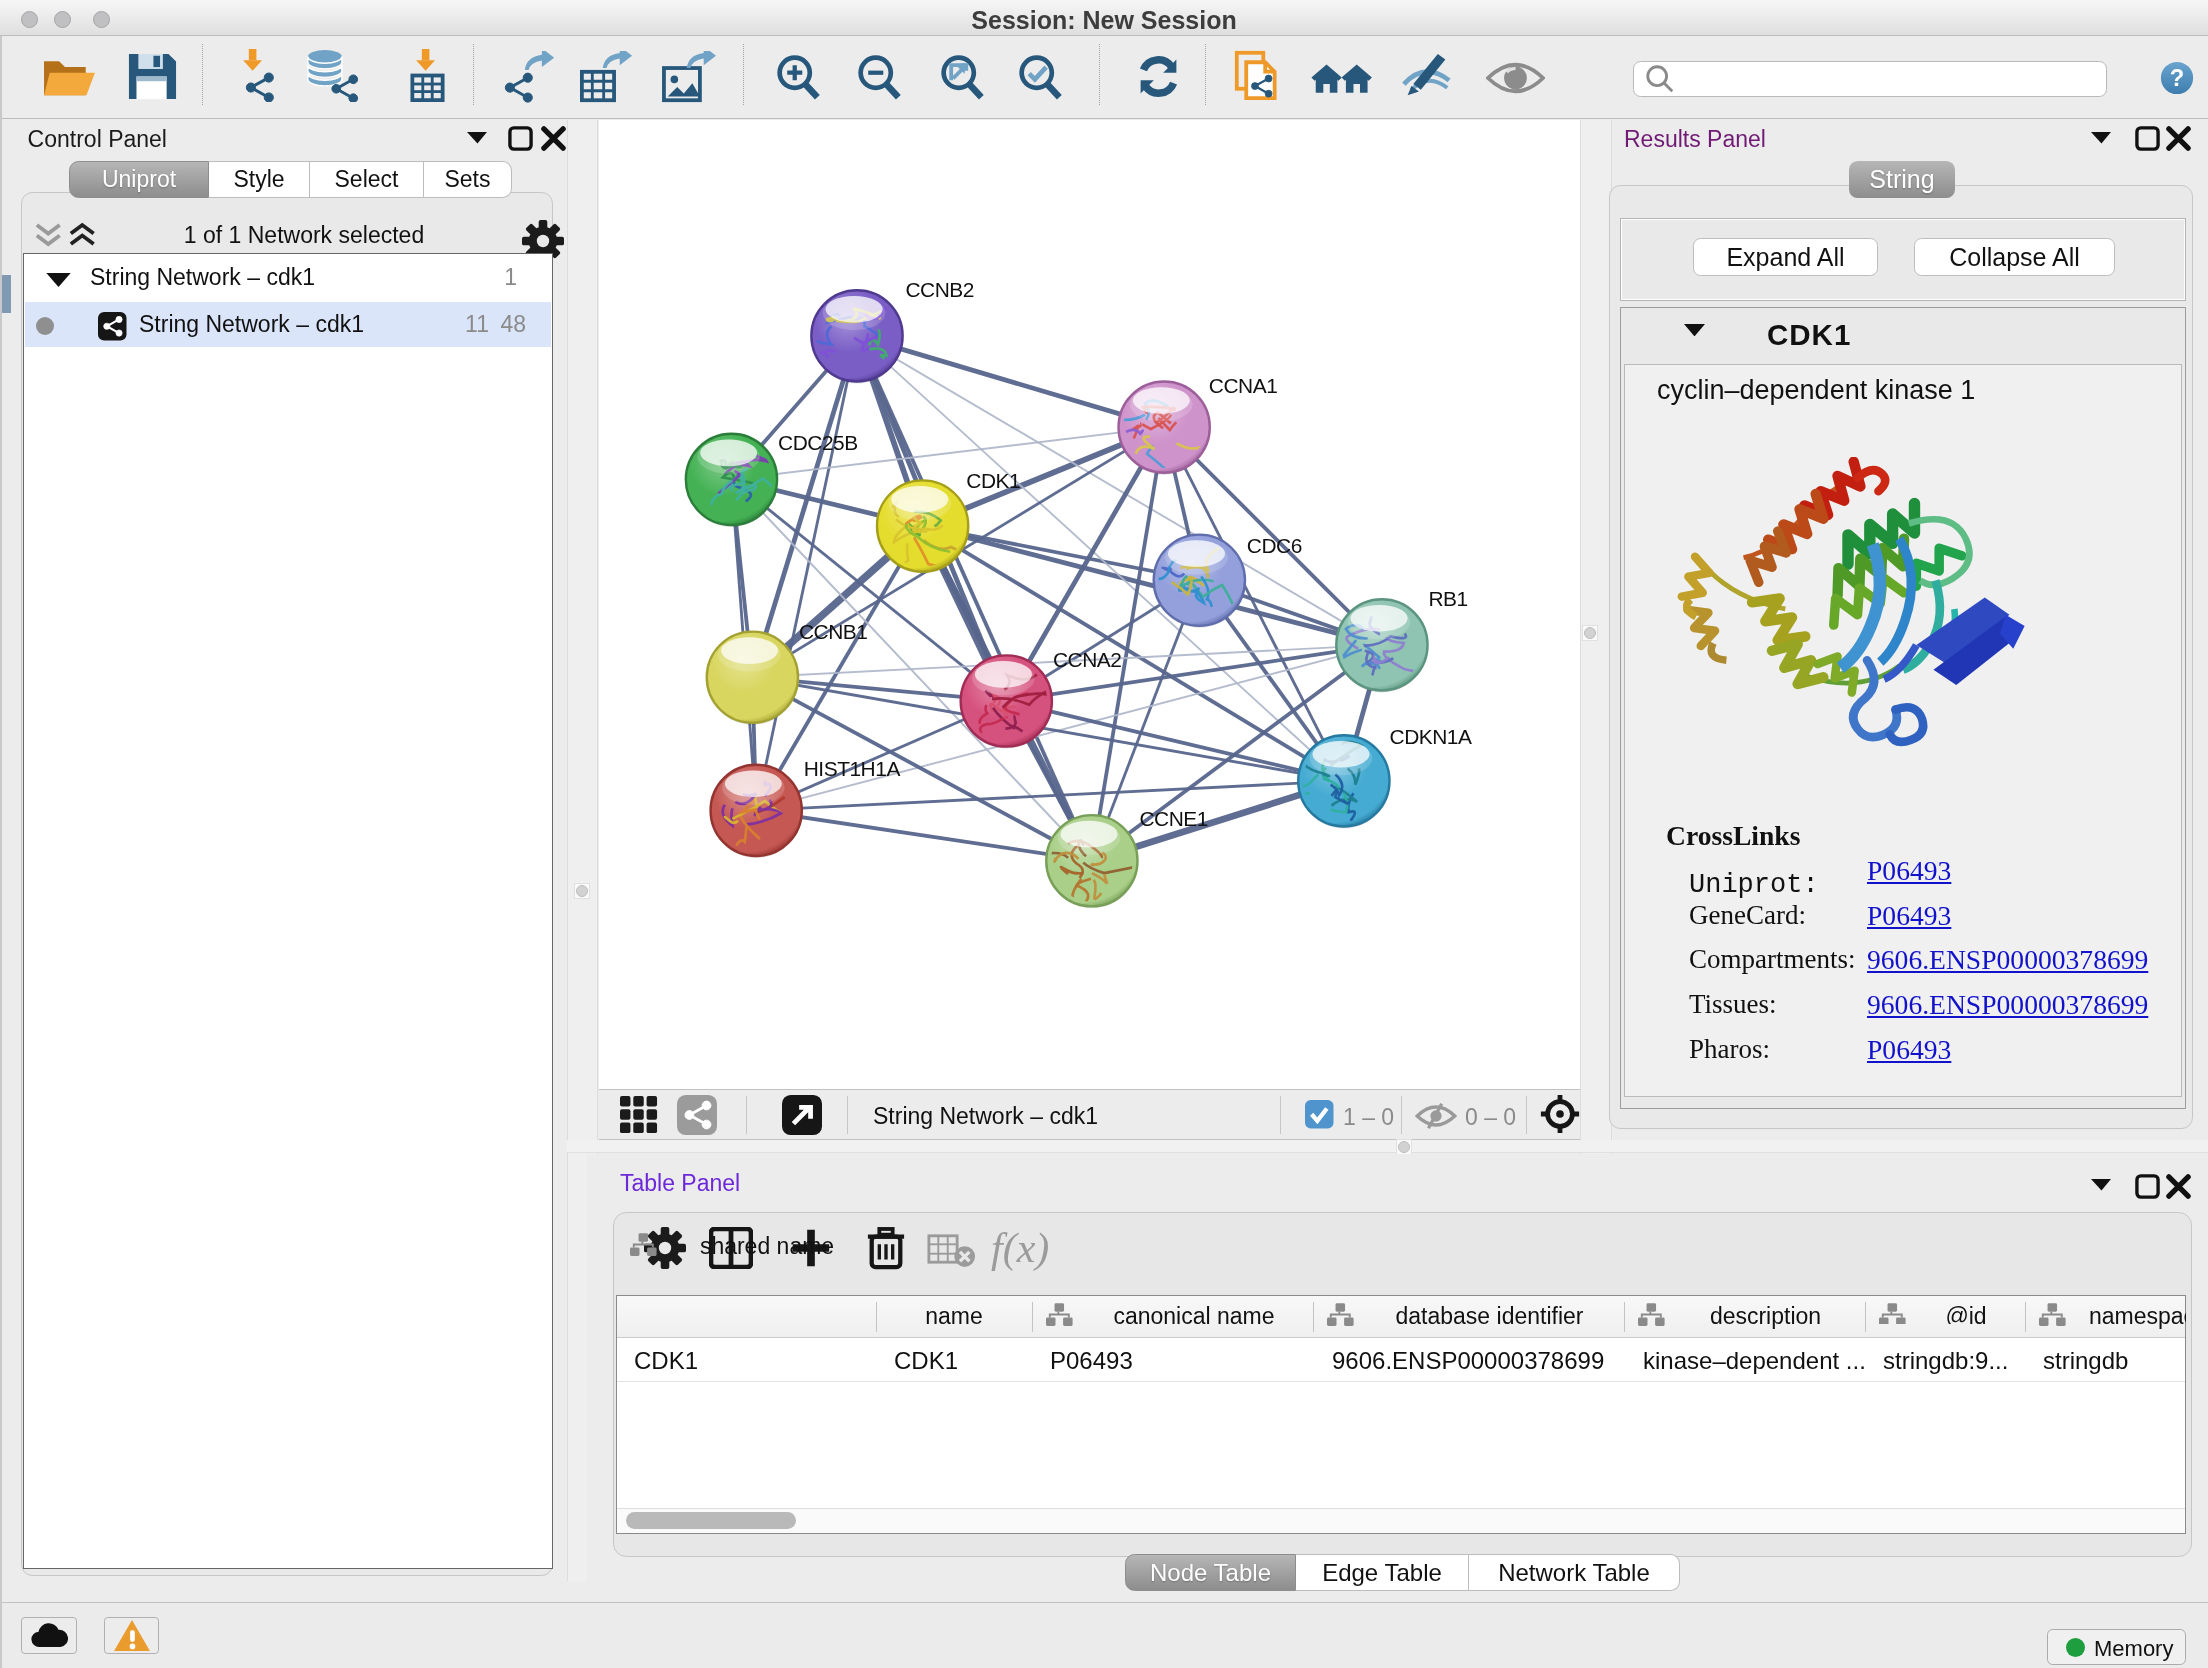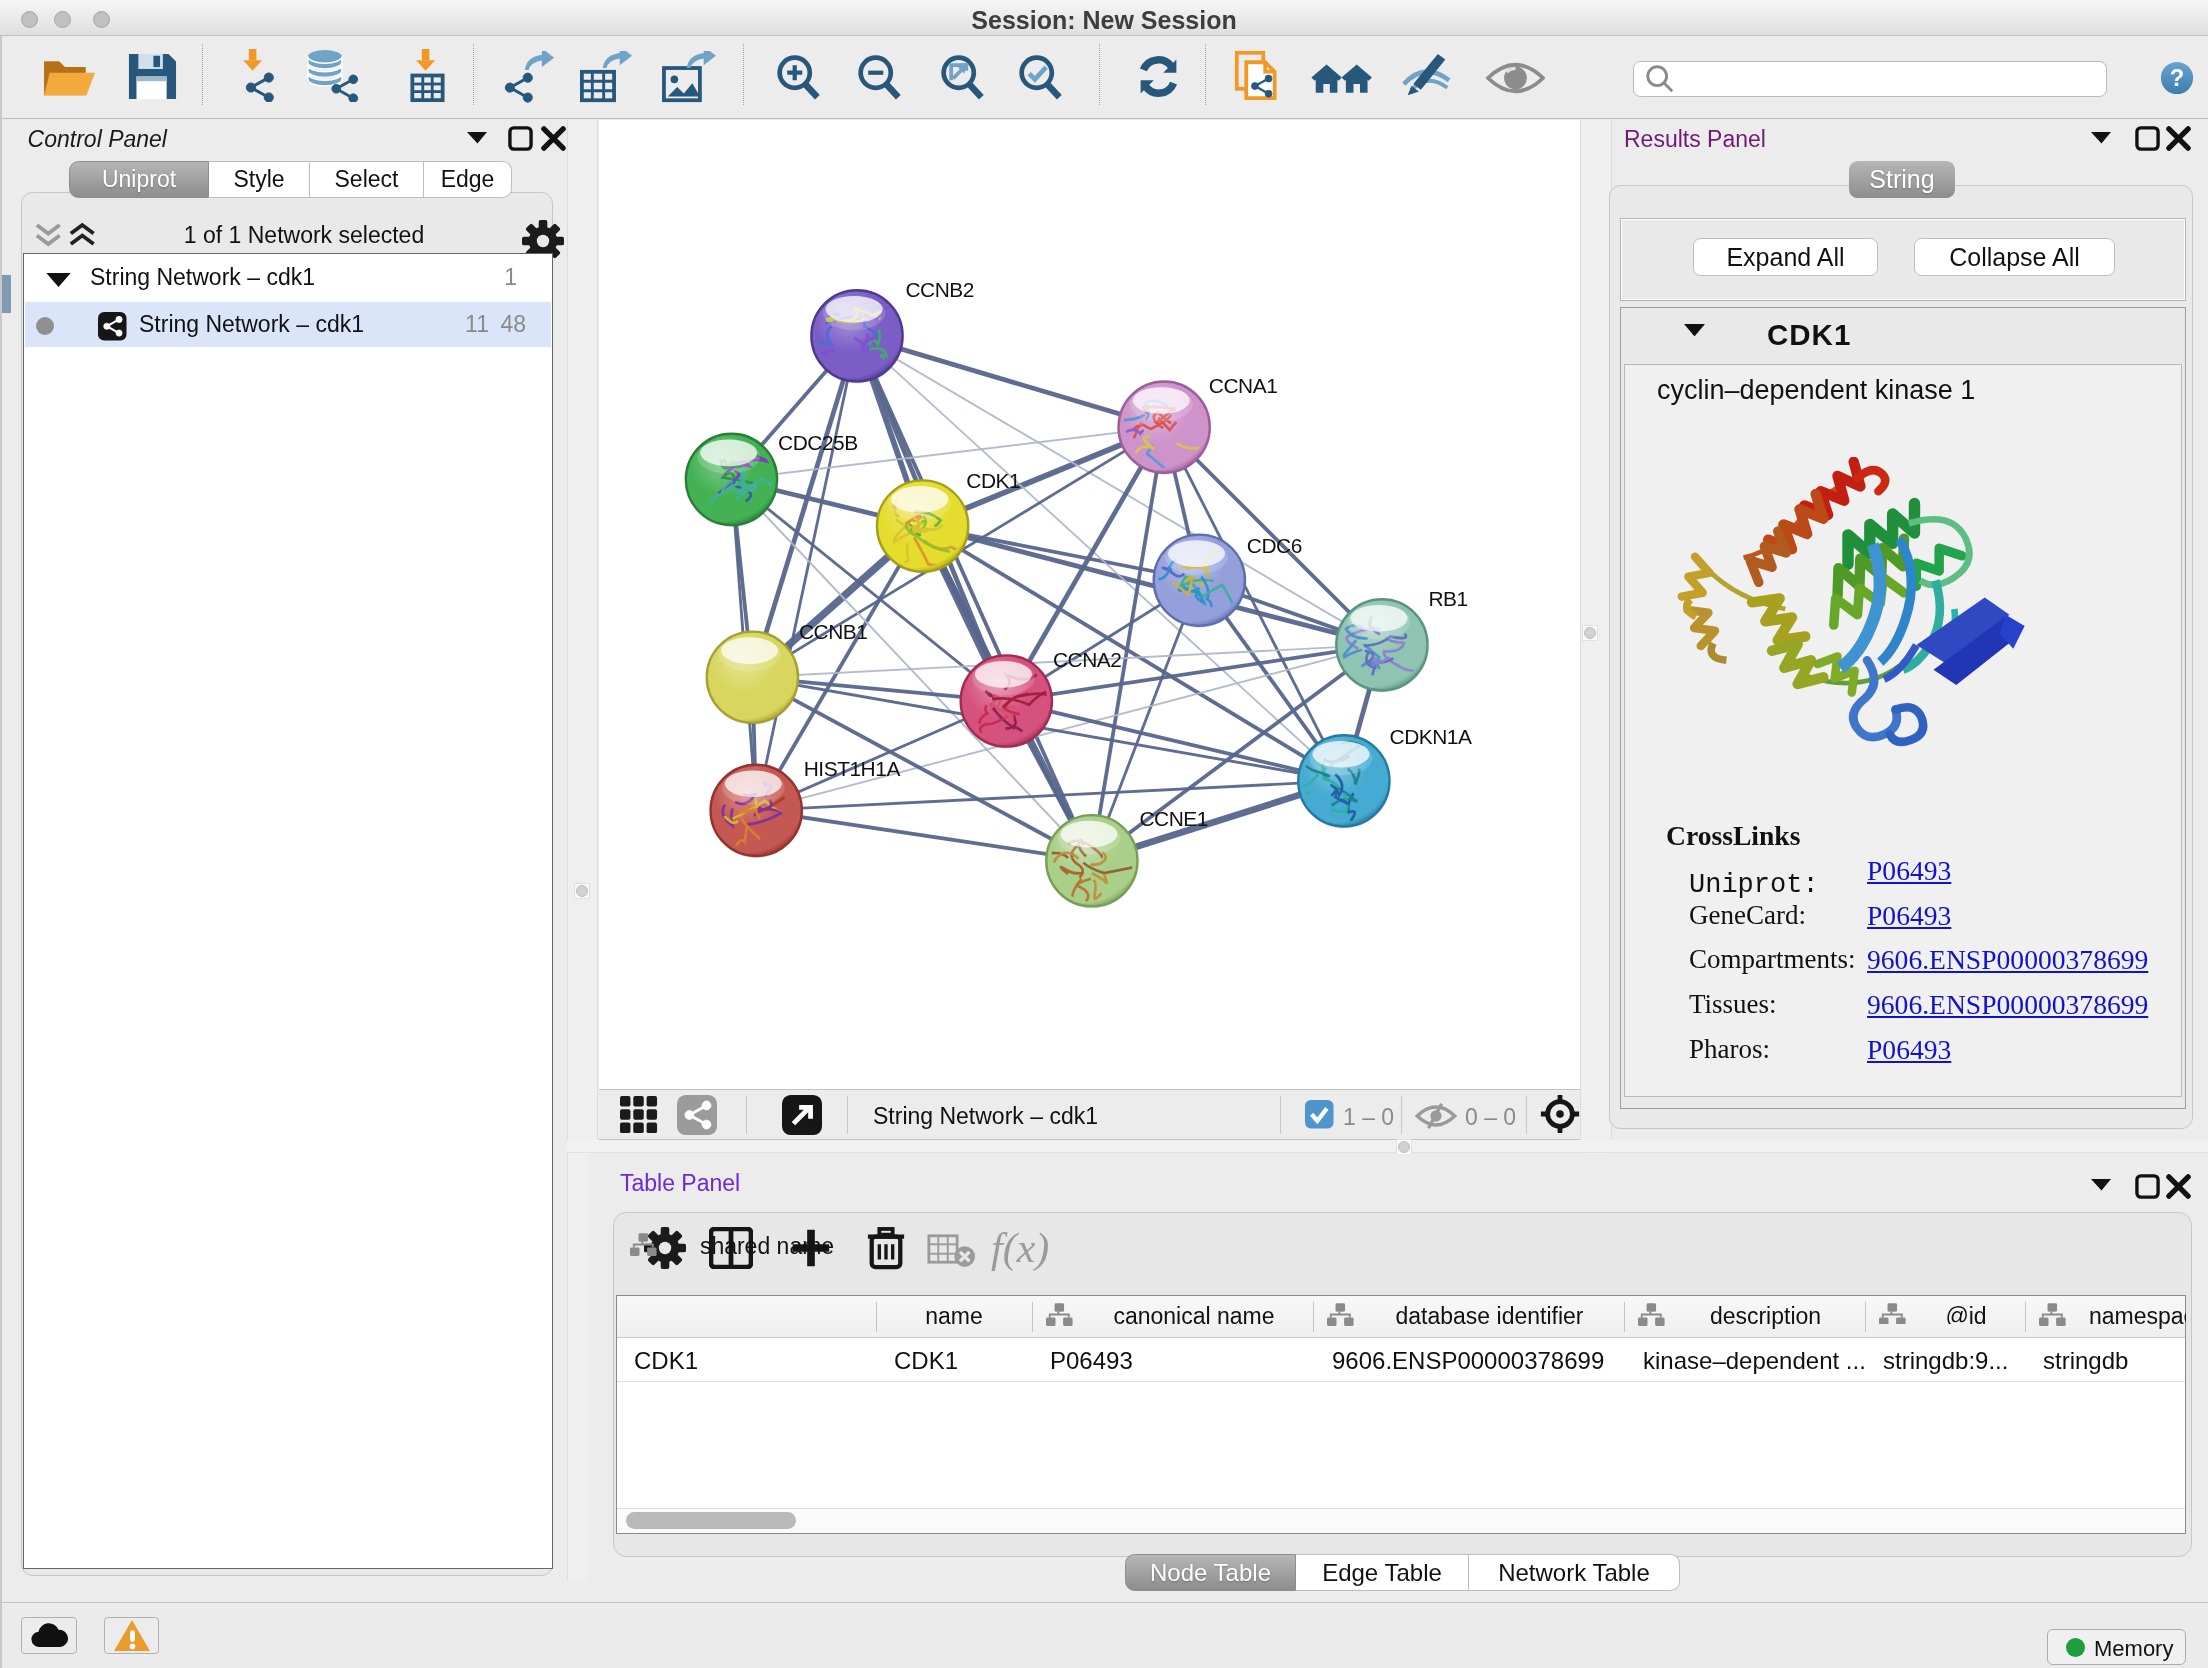--- a/index.html
+++ b/index.html
@@ -206,42 +206,42 @@
         <linearGradient id="hg" x1="0" y1="0" x2="0" y2="1">
           <stop offset="0" stop-color="#6aa4cf"></stop>
           <stop offset="1" stop-color="#3d7dae"></stop>
         </linearGradient>
       </defs>
       <circle cx="19" cy="19" r="17" fill="url(#hg)"></circle>
       <text x="19" y="27" font-family="Liberation Sans, sans-serif" font-size="25" font-weight="bold" fill="#fff" text-anchor="middle">?</text>
     </svg>
   </div>
 <div style="position:absolute;left:9.5px;top:120px;width:556px;height:1461px;background:#ececec;"></div>
-<div style="position:absolute;left:27.6px;top:126px;width:380px;height:28.5px;font-size:23px;color:#1a1a1a;font-style:italic;">Control Panel</div>
+<div style="position:absolute;left:27.6px;top:126px;width:380px;height:28.5px;font-size:23px;color:#1a1a1a;">Control Panel</div>
 <div style="position:absolute;left:467px;top:132px;">
     <svg width="20" height="12.4" viewBox="0 0 21 13" style="">
       <path d="M0 0 h21 l-10 12z" fill="#111"></path>
     </svg>
   </div>
 <div style="position:absolute;left:508px;top:126px;">
     <svg width="25" height="25" viewBox="0 0 26 26" style="">
       <rect x="2" y="2" width="22" height="22" rx="4" fill="none" stroke="#111" stroke-width="3.5"></rect>
     </svg>
   </div>
 <div style="position:absolute;left:541px;top:126px;">
     <svg width="25" height="25" viewBox="0 0 26 26" style="">
       <path d="M3 3 L23 23 M23 3 L3 23" stroke="#111" stroke-width="5.5" stroke-linecap="round"></path>
     </svg>
   </div>
 <div style="position:absolute;left:21px;top:192px;width:532px;height:1384px;background:#e9e9e9;border:1px solid #c6c6c6;border-radius:11.4px;"></div>
 <div class="seg" style="left:69px;top:161px;height:37px;font-size:23px;">
     <div class="sel" style="width:140px;">Uniprot</div>
     <div style="width:101px;">Style</div>
     <div style="width:114px;">Select</div>
-    <div style="width:88px;">Edge</div>
+    <div style="width:88px;">Sets</div>
   </div>
 <div style="position:absolute;left:34px;top:222px;">
     <svg width="28.5" height="27" viewBox="0 0 30 28" style="">
       <path d="M3 3 l12 9 12 -9 M3 14 l12 9 12 -9" fill="none" stroke="#9a9a9a" stroke-width="4"></path>
     </svg>
   </div>
 <div style="position:absolute;left:68px;top:222px;">
     <svg width="28.5" height="27" viewBox="0 0 30 28" style="">
       <path d="M3 12 l12 -9 12 9 M3 23 l12 -9 12 9" fill="none" stroke="#222" stroke-width="4"></path>
     </svg>

